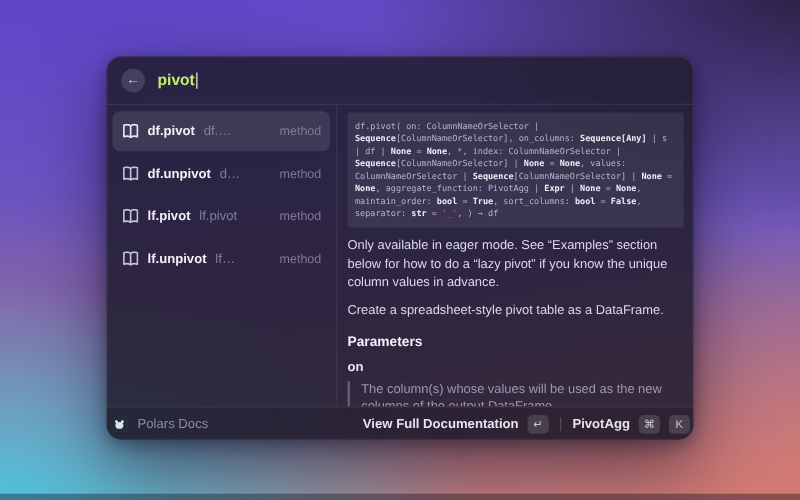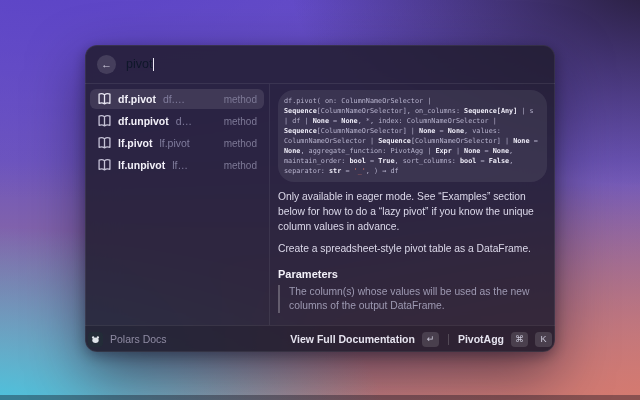--- a/index.html
+++ b/index.html
@@ -20,36 +20,36 @@
     position:absolute;left:85px;top:45px;width:470px;height:307px;
     border-radius:12px;
     background:rgba(33,29,48,0.87);
     box-shadow:0 22px 55px rgba(10,5,25,0.5),0 4px 14px rgba(10,5,25,0.35),inset 0 0 0 1px rgba(255,255,255,0.07);
     backdrop-filter:blur(16px);
     display:flex;flex-direction:column;overflow:hidden;color:#e8e6f2;
   }
   
   .searchbar{height:38px;flex:0 0 38px;display:flex;align-items:center;padding:0 12px;border-bottom:1px solid rgba(255,255,255,0.08);}
   .back-btn{width:19px;height:19px;border-radius:50%;background:rgba(255,255,255,0.13);display:flex;align-items:center;justify-content:center;color:#d6d3e4;font-size:11px;line-height:1;cursor:pointer;}
-  .search-text{margin-left:10px;font-size:12.5px;color:#0f172a;display:flex;align-items:center;}
+  .search-text{margin-left:10px;font-size:12.5px;color:#bef264;display:flex;align-items:center;font-weight:bold;}
   .caret{display:inline-block;width:1px;height:13px;background:#eceaf5;margin-left:1px;}
   
   .body{flex:1 1 auto;display:flex;min-height:0;}
   .list-panel{width:185px;flex:0 0 185px;padding:5px;box-sizing:border-box;border-right:1px solid rgba(255,255,255,0.07);display:flex;flex-direction:column;gap:2px;}
-  .row{height:20px;border-radius:6px;display:flex;align-items:center;padding:0 7px;gap:7px;cursor:pointer;}
+  .row{height:32px;border-radius:6px;display:flex;align-items:center;padding:0 7px;gap:7px;cursor:pointer;}
   .row.selected{background:rgba(255,255,255,0.1);}
   .row .title{font-size:10.5px;font-weight:bold;color:#f2f0f8;white-space:nowrap;}
   .row .alias{font-size:10.5px;color:#817d9d;white-space:nowrap;overflow:hidden;text-overflow:ellipsis;flex:1 1 auto;}
   .row .badge{font-size:10px;color:#7d7996;white-space:nowrap;padding-left:26px;}
   .book-icon{width:14px;height:14px;flex:0 0 14px;display:flex;align-items:center;justify-content:center;}
   .book-icon svg{display:block;}
   
   .detail{flex:1 1 auto;padding:6px 8px 0 8px;overflow:hidden;min-width:0;}
   .codeblock{
-    background:rgba(255,255,255,0.075);border-radius:16px;padding:6px;
+    background:rgba(255,255,255,0.075);border-radius:2px;padding:6px;
     font-family:"DejaVu Sans Mono",monospace;font-size:6.8px;line-height:10px;
     color:#b7b3cd;white-space:pre-wrap;word-break:break-word;
   }
   .tok-plain{}
   .tok-bold{font-weight:bold;color:#efedf8;}
   .tok-string{color:#cf7168;}
   .para{font-size:10.3px;line-height:15px;color:#dcd9ea;margin:7px 0 0 0;}
   .params-heading{font-size:11px;font-weight:bold;color:#f3f1f9;margin:12px 0 0 0;}
   .param-name{font-size:10.5px;font-weight:600;color:#e9e7f3;margin:8px 0 0 0;}
   .param-quote{margin:5px 0 0 0;border-left:2px solid rgba(255,255,255,0.25);padding-left:9px;font-size:10.3px;line-height:14px;color:#9d99b2;}
@@ -134,20 +134,21 @@
 </span><span class="tok-bold">Sequence</span><span class="tok-plain">[ColumnNameOrSelector], on_columns: </span><span class="tok-bold">Sequence[Any]</span><span class="tok-plain"> | s
 | df | </span><span class="tok-bold">None</span><span class="tok-plain"> = </span><span class="tok-bold">None</span><span class="tok-plain">, *, index: ColumnNameOrSelector |
 </span><span class="tok-bold">Sequence</span><span class="tok-plain">[ColumnNameOrSelector] | </span><span class="tok-bold">None</span><span class="tok-plain"> = </span><span class="tok-bold">None</span><span class="tok-plain">, values:
 ColumnNameOrSelector | </span><span class="tok-bold">Sequence</span><span class="tok-plain">[ColumnNameOrSelector] | </span><span class="tok-bold">None</span><span class="tok-plain"> =
 </span><span class="tok-bold">None</span><span class="tok-plain">, aggregate_function: PivotAgg | </span><span class="tok-bold">Expr</span><span class="tok-plain"> | </span><span class="tok-bold">None</span><span class="tok-plain"> = </span><span class="tok-bold">None</span><span class="tok-plain">,
 maintain_order: </span><span class="tok-bold">bool</span><span class="tok-plain"> = </span><span class="tok-bold">True</span><span class="tok-plain">, sort_columns: </span><span class="tok-bold">bool</span><span class="tok-plain"> = </span><span class="tok-bold">False</span><span class="tok-plain">,
 separator: </span><span class="tok-bold">str</span><span class="tok-plain"> = </span><span class="tok-string">'_'</span><span class="tok-plain">, ) → df</span></div>
       <p class="para">Only available in eager mode. See “Examples” section below for how to do a “lazy pivot” if you know the unique column values in advance.</p>
       <p class="para">Create a spreadsheet-style pivot table as a DataFrame.</p>
       <p class="params-heading">Parameters</p>
+      <p class="param-name">on</p>
       <div class="param-quote">The column(s) whose values will be used as the new columns of the output DataFrame.</div>
     </div>
 
   </div>
 
   <div class="footer">
     <div class="app-icon">
       <svg width="11" height="11" viewBox="0 0 16 16">
           <circle cx="4.6" cy="5" r="1.7" fill="#dfe4ea"></circle>
           <circle cx="11.4" cy="5" r="1.7" fill="#dfe4ea"></circle>

